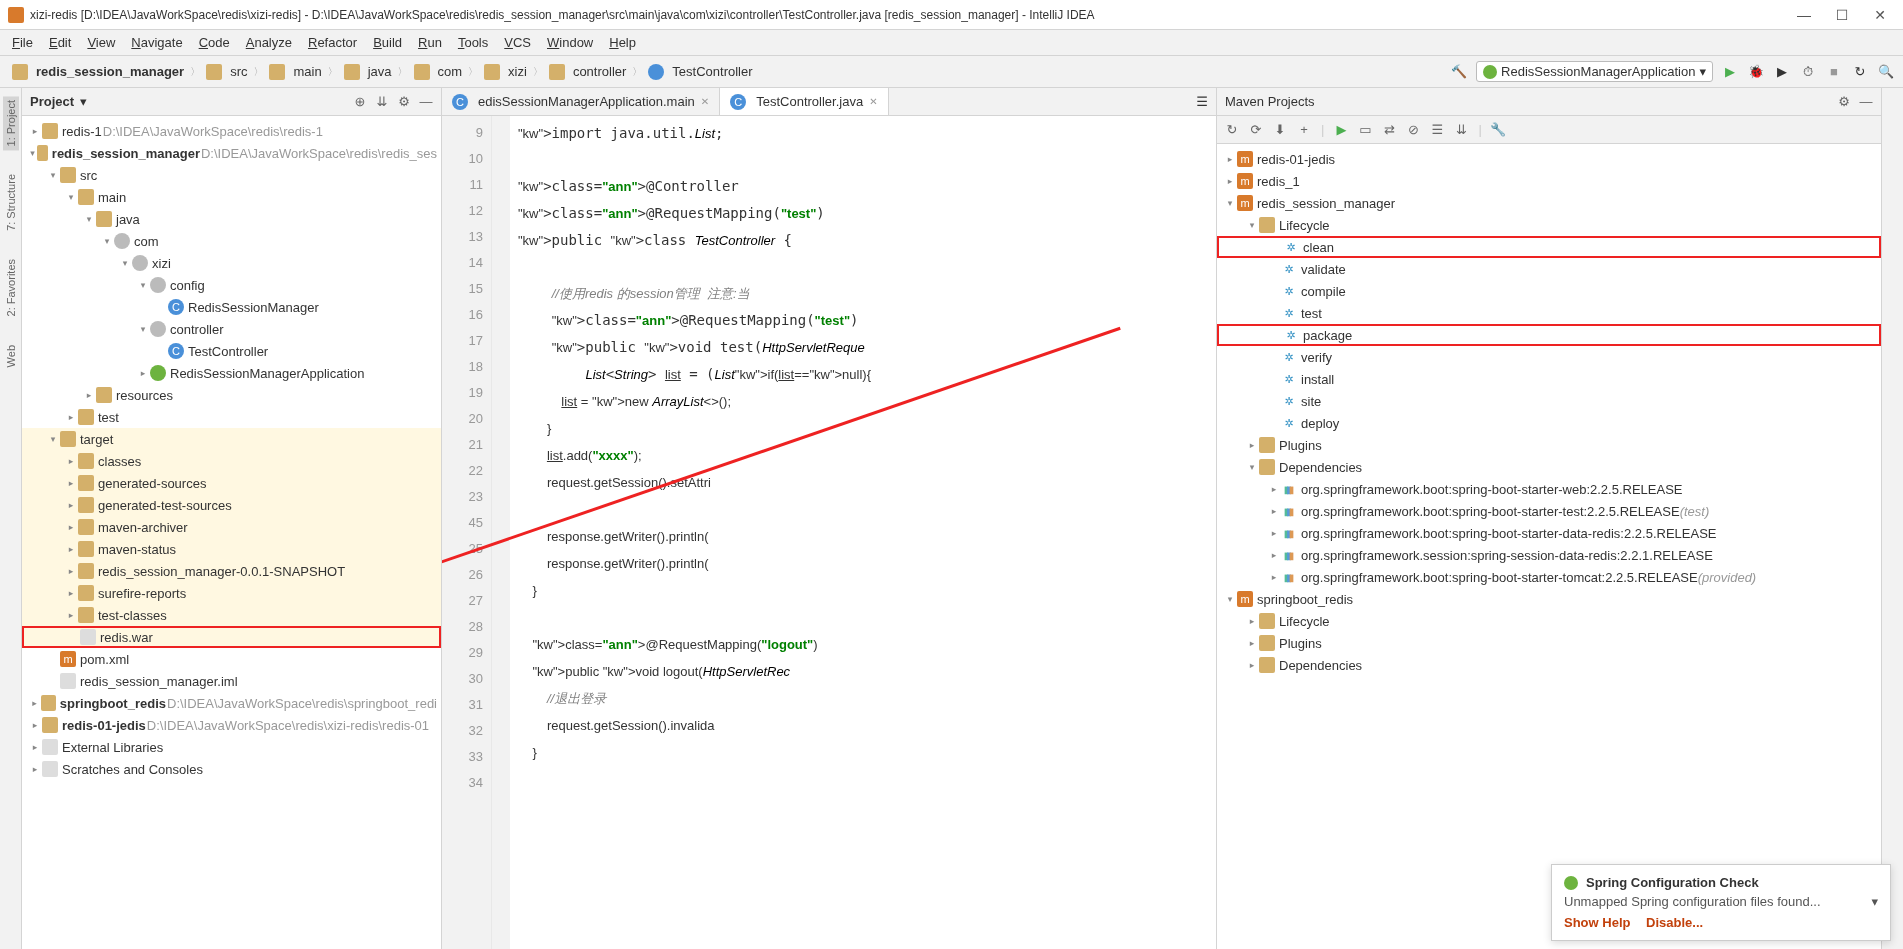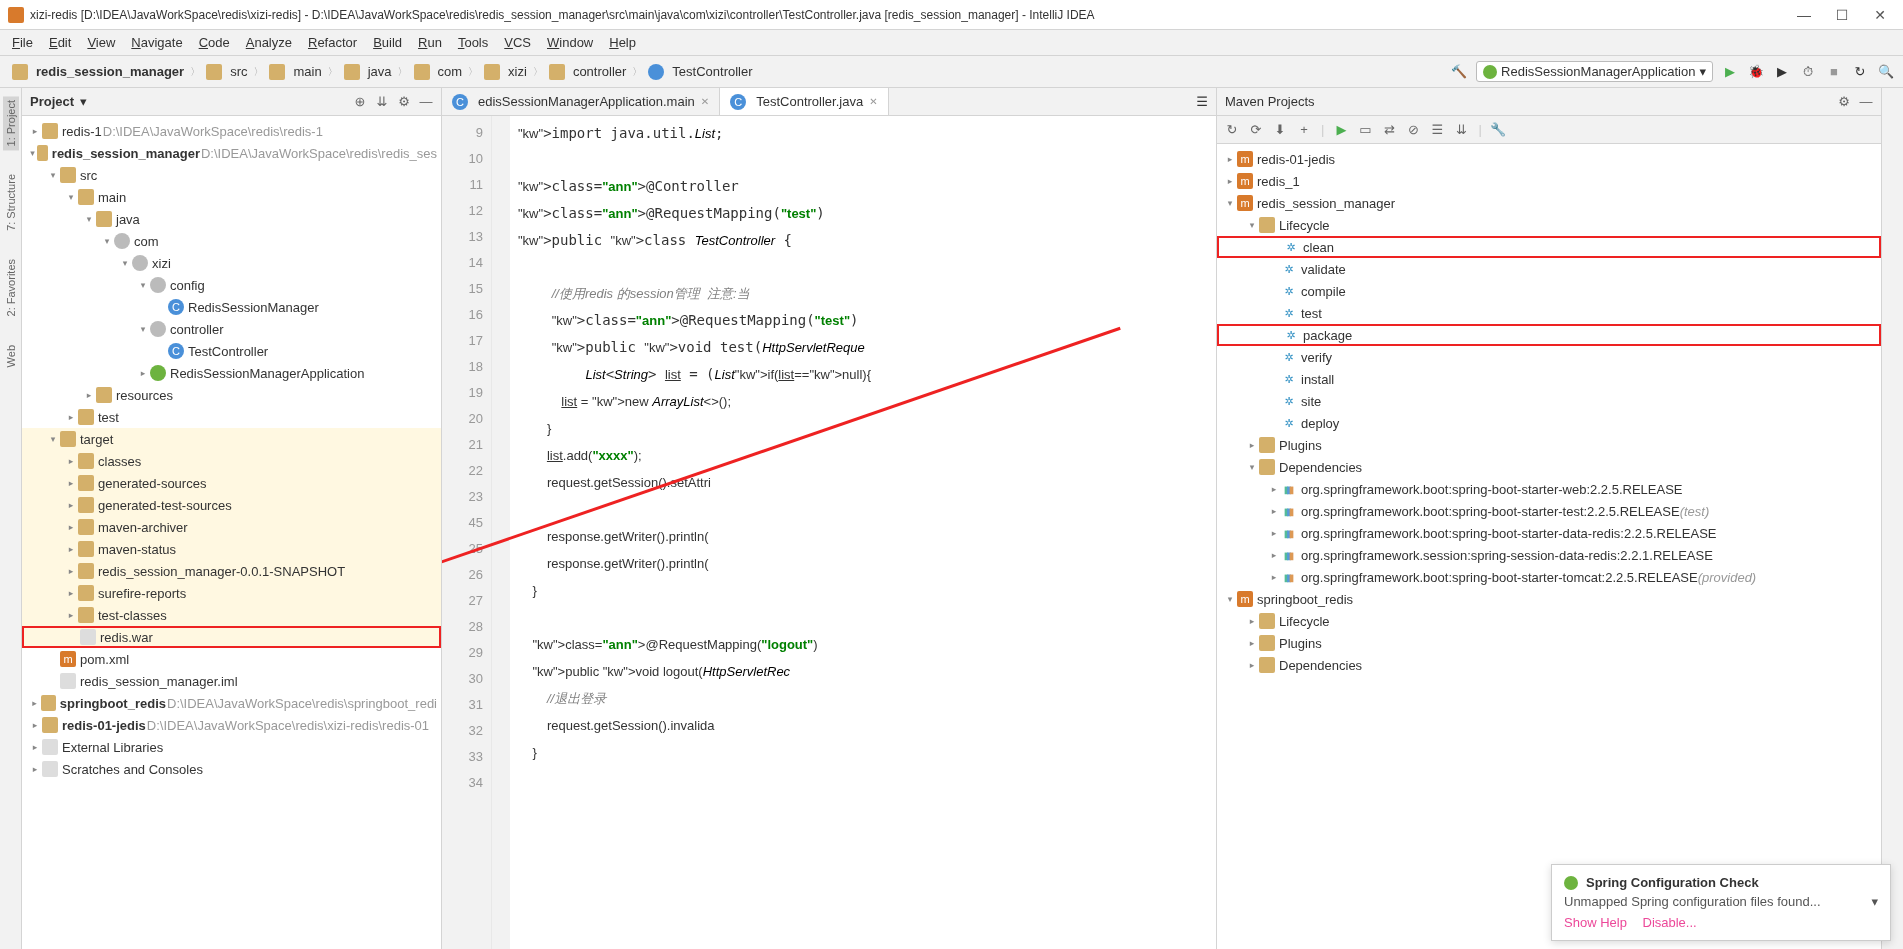--- a/index.html
+++ b/index.html
@@ -61,21 +61,21 @@
 .maven-panel { width:665px; background:#fff; border-left:1px solid #d4d4d4; display:flex; flex-direction:column; }
 .maven-header { height:28px; display:flex; align-items:center; padding:0 8px; border-bottom:1px solid #d4d4d4; background:#f2f2f2; }
 .maven-toolbar { height:28px; display:flex; align-items:center; padding:0 8px; gap:10px; border-bottom:1px solid #d4d4d4; background:#f2f2f2; }
 .mvn-tree { flex:1; overflow:auto; padding:4px 0; }
 .grey { color:#999;font-style:italic; }
 .red-box { border:2px solid #e22; }
 .notif { position:absolute; right:12px; bottom:8px; width:340px; background:#fff; border:1px solid #ccc; box-shadow:0 2px 8px rgba(0,0,0,0.15); padding:10px 12px; }
 .notif-title { font-weight:bold; display:flex; align-items:center; gap:8px; }
 .notif-body { margin-top:4px; color:#555; font-size:12px; display:flex; justify-content:space-between; align-items:center; }
 .notif-links { margin-top:6px; }
-.notif-link { color:#ec4899; cursor:pointer; margin-right:12px; }
+.notif-link { color:#c2410c; cursor:pointer; margin-right:12px;font-weight:bold; }
 .right-gutter { width:22px; background:#f2f2f2; border-left:1px solid #d4d4d4; }
 </style>
 </head>
 <body>
 
 <div class="titlebar">
   <span class="titlebar-icon"></span>
   <span class="titlebar-text">xizi-redis [D:\IDEA\JavaWorkSpace\redis\xizi-redis] - D:\IDEA\JavaWorkSpace\redis\redis_session_manager\src\main\java\com\xizi\controller\TestController.java [redis_session_manager] - IntelliJ IDEA</span>
   <div class="win-controls">
     <span class="win-btn">—</span>

